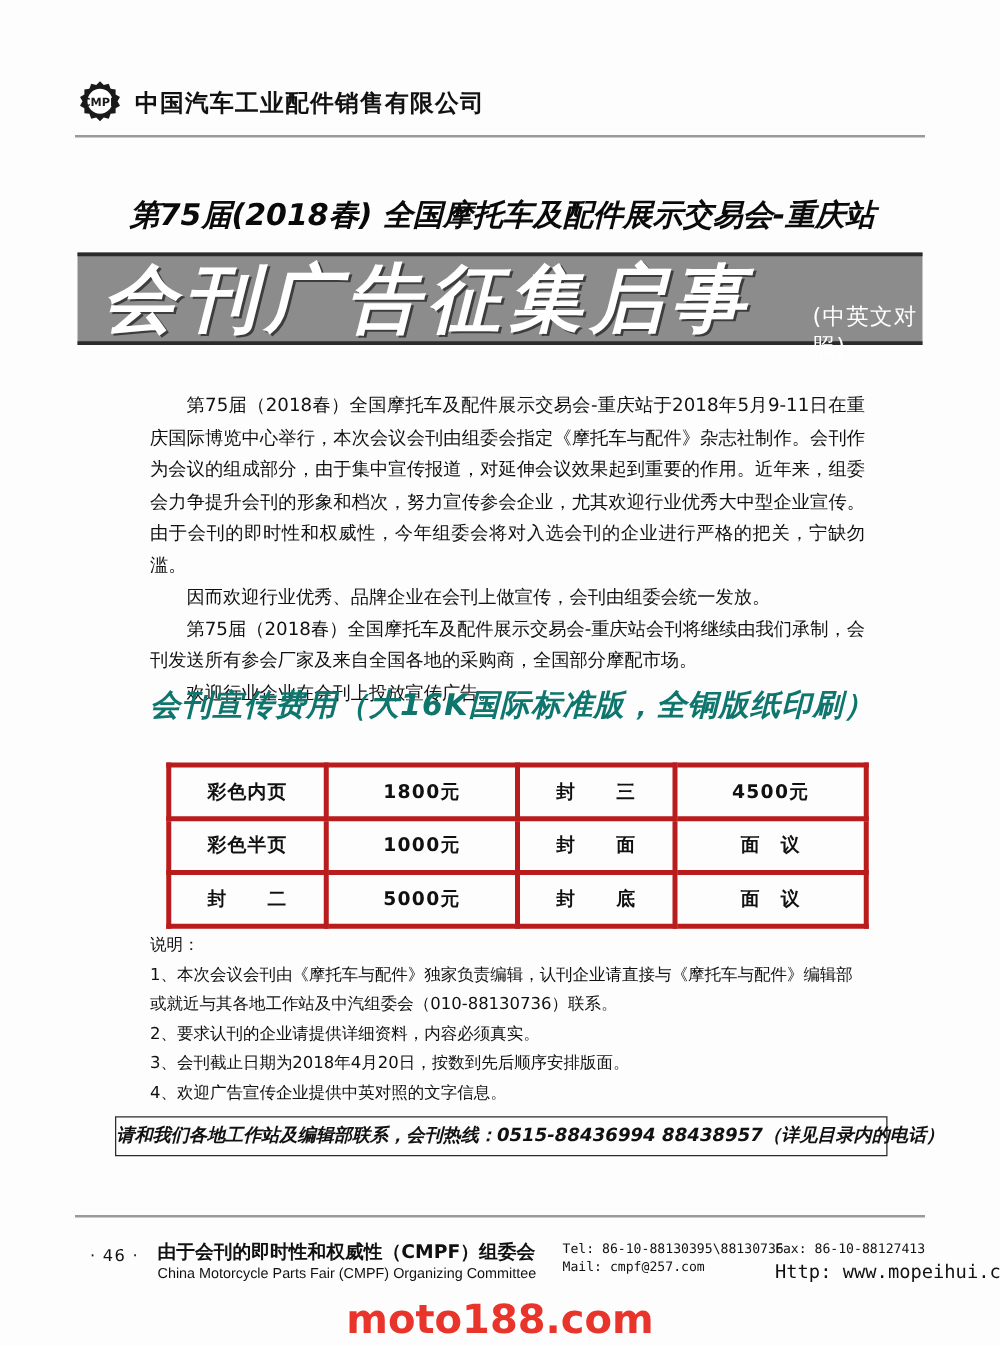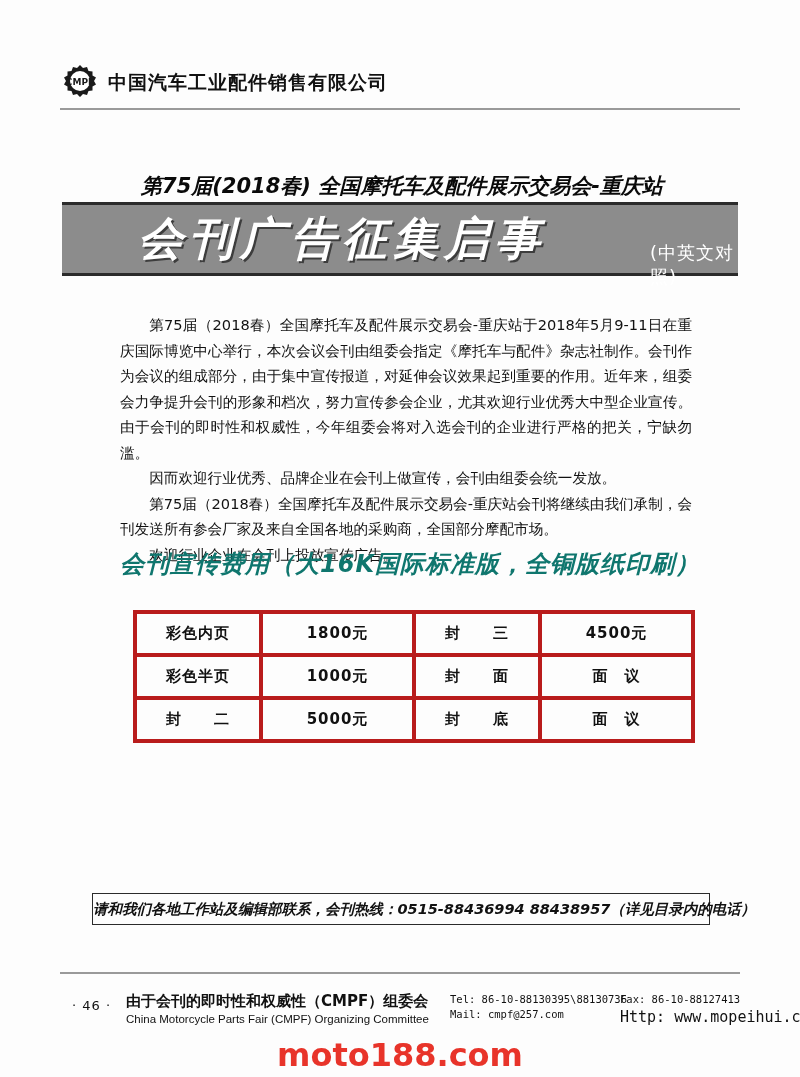--- a/index.html
+++ b/index.html
@@ -52,24 +52,24 @@
     position: absolute;
     left: 60px; top: 108px;
     width: 680px;
     height: 2px;
     background: #9a9a9a;
   }
 
   
   .title-line1 {
     position: absolute;
-    left: 92px; top: 172px;
+    left: 92px; top: 156px;
     width: 620px;
     text-align: center;
-    font-size: 21px;
+    font-size: 24px;
     font-weight: bold;
     font-style: italic;
     letter-spacing: 0px;
     color: #0a0a0a;
     white-space: nowrap;
   }
   .title-banner {
     position: absolute;
     left: 62px; top: 202px;
     width: 676px;
@@ -78,21 +78,21 @@
     border-top: 3px solid #2b2b2b;
     border-bottom: 3px solid #2b2b2b;
   }
   .title-banner-text {
     position: absolute;
     left: 0; top: 0;
     width: 560px;
     height: 68px;
     line-height: 68px;
     text-align: center;
-    font-size: 45px;
+    font-size: 59px;
     font-weight: bold;
     font-style: italic;
     letter-spacing: 6px;
     color: #ffffff;
     text-shadow: 2px 2px 0 #3d3d3d;
   }
   .title-sub {
     position: absolute;
     left: 588px; top: 36px;
     font-size: 18px;
@@ -305,20 +305,27 @@
       </tr>
       <tr>
         <td class="label">封　　二</td>
         <td class="value">5000元</td>
         <td class="label">封　　底</td>
         <td class="value">面　议</td>
       </tr>
     </tbody>
   </table>
 
+  <div class="notes">
+    <p class="note-title">说明：</p>
+    <p>1、本次会议会刊由《摩托车与配件》独家负责编辑，认刊企业请直接与《摩托车与配件》编辑部或就近与其各地工作站及中汽组委会（010-88130736）联系。</p>
+    <p>2、要求认刊的企业请提供详细资料，内容必须真实。</p>
+    <p>3、会刊截止日期为2018年4月20日，按数到先后顺序安排版面。</p>
+    <p>4、欢迎广告宣传企业提供中英对照的文字信息。</p>
+  </div>
 
   <div class="hotline">请和我们各地工作站及编辑部联系，会刊热线：0515-88436994  88438957（详见目录内的电话）</div>
 
   <div class="footer-rule"></div>
   <div class="page-num">· 46 ·</div>
   <div class="footer-org-cn">由于会刊的即时性和权威性（CMPF）组委会</div>
   <div class="footer-org-en">China Motorcycle Parts Fair (CMPF) Organizing Committee</div>
   <div class="footer-tel">Tel: 86-10-88130395\88130736</div>
   <div class="footer-mail">Mail: cmpf@257.com</div>
   <div class="footer-fax">Fax: 86-10-88127413</div>

